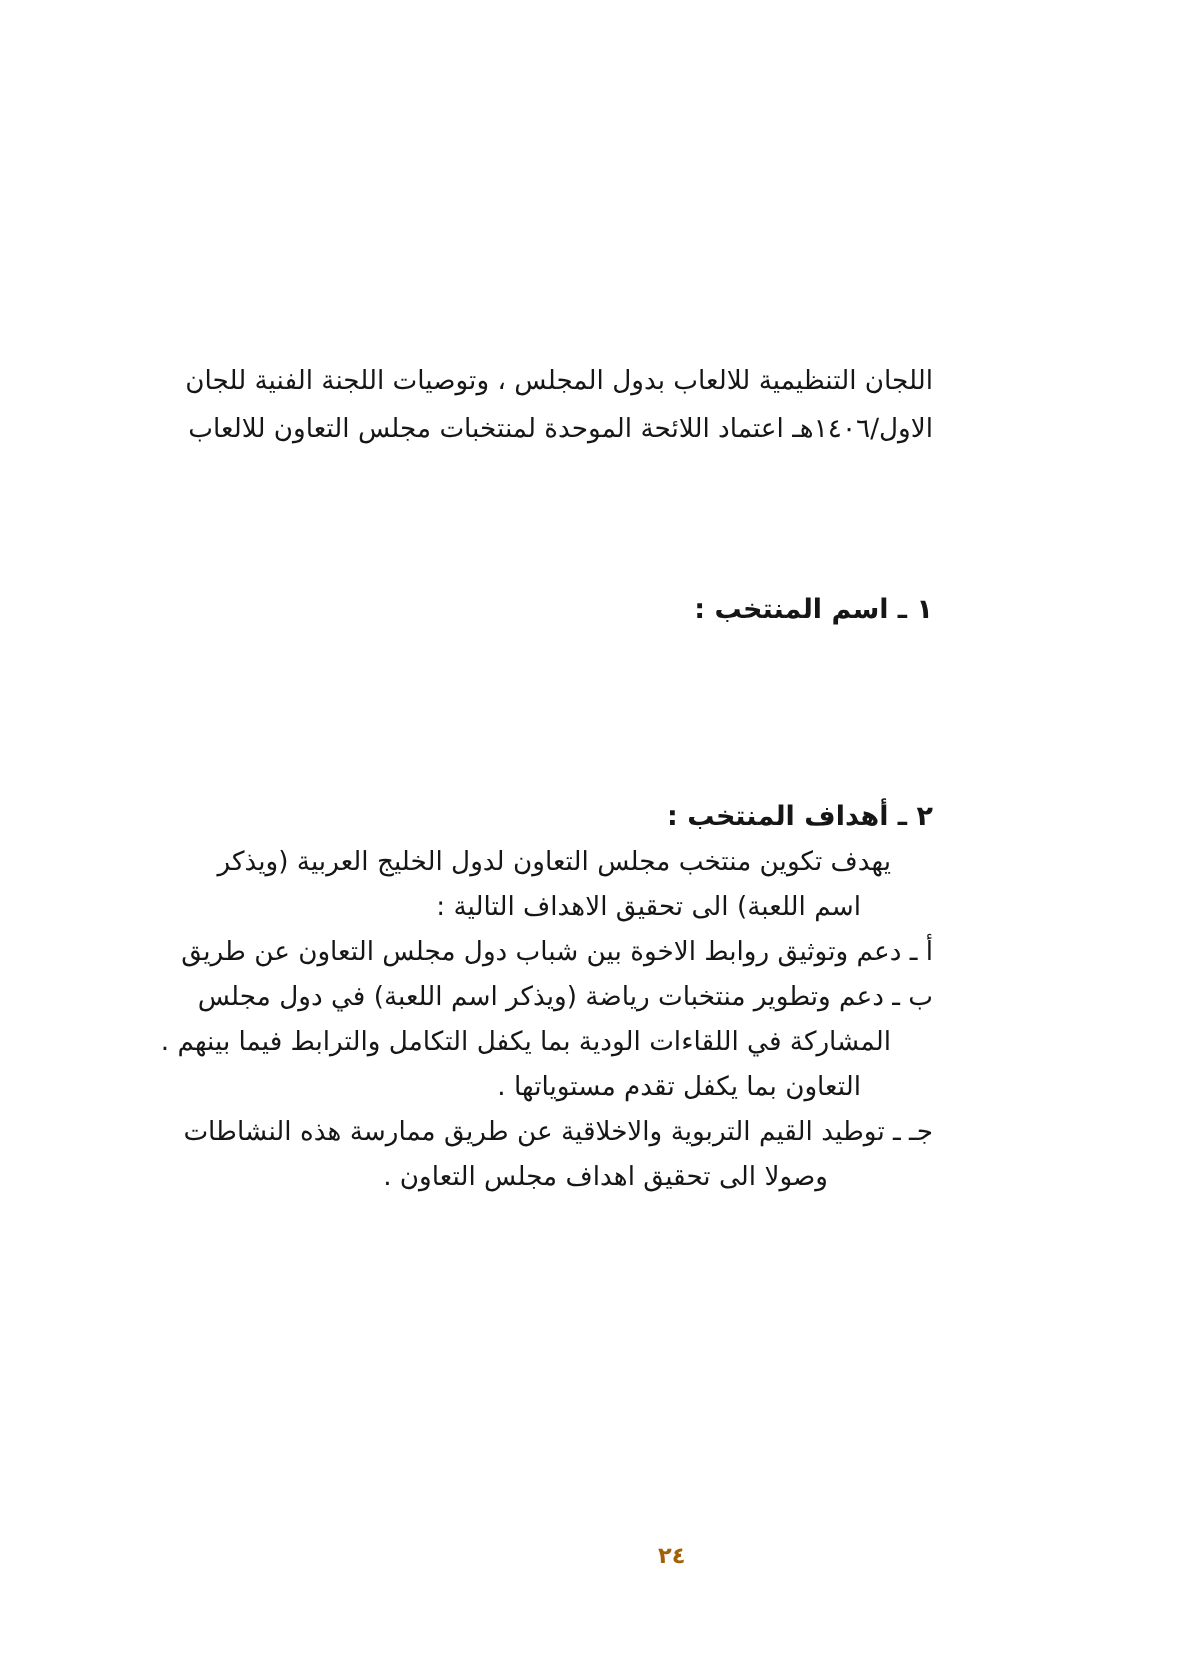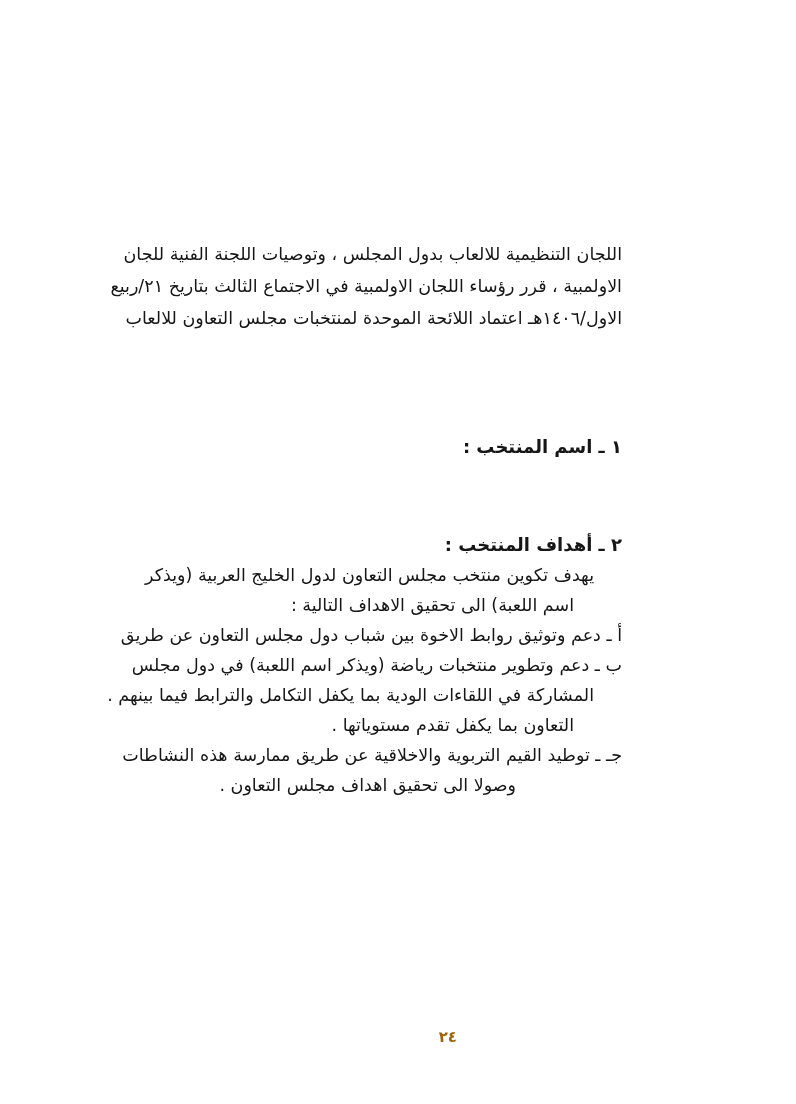--- a/index.html
+++ b/index.html
@@ -27,45 +27,44 @@
     white-space:nowrap;
     font-size:17.5px;
     letter-spacing:0;
   }
   .heading .ln,
   .ln.heading{
     font-weight:700;
     font-size:18px;
   }
   #intro .ln{line-height:32px;}
-  #section-1 .ln{line-height:32px;margin-top:40px;}
+  #section-1 .ln{line-height:32px;}
   #section-2 .ln{line-height:30px;}
   #section-3 .ln{line-height:31px;}
   .indent-sm{margin-right:16px;}
   .indent-md{margin-right:28px;}
   .indent-lg{margin-right:48px;}
-  .indent-xl{margin-right:106px;}
+  .indent-xl{margin-right:70px;}
   .indent-xs{margin-right:8px;}
   #page-number{
     position:absolute;
     left:377px;top:1028px;width:80px;
     text-align:right;
     font-size:15px;
     font-weight:700;
     color:#a16207;
   }
 </style>
 </head>
 <body>
 
 <div class="page">
 
   <div class="block" id="intro" style="top:238px;">
     <div class="ln">اللجان التنظيمية للالعاب بدول المجلس ، وتوصيات اللجنة الفنية للجان</div>
-    <div class="ln">الاولمبية ، قرر رؤساء اللجان الاولمبية في الاجتماع الثالث بتاريخ ٢١/ربيع</div>
     <div class="ln">الاول/١٤٠٦هـ اعتماد اللائحة الموحدة لمنتخبات مجلس التعاون للالعاب</div>
   </div>
 
   <div class="block" id="section-1" style="top:391px;">
     <div class="ln heading">١ ـ اسم المنتخب :</div>
   </div>
 
   <div class="block" id="section-2" style="top:530px;">
     <div class="ln heading">٢ ـ أهداف المنتخب :</div>
     <div class="ln indent-md">يهدف تكوين منتخب مجلس التعاون لدول الخليج العربية (ويذكر</div>

